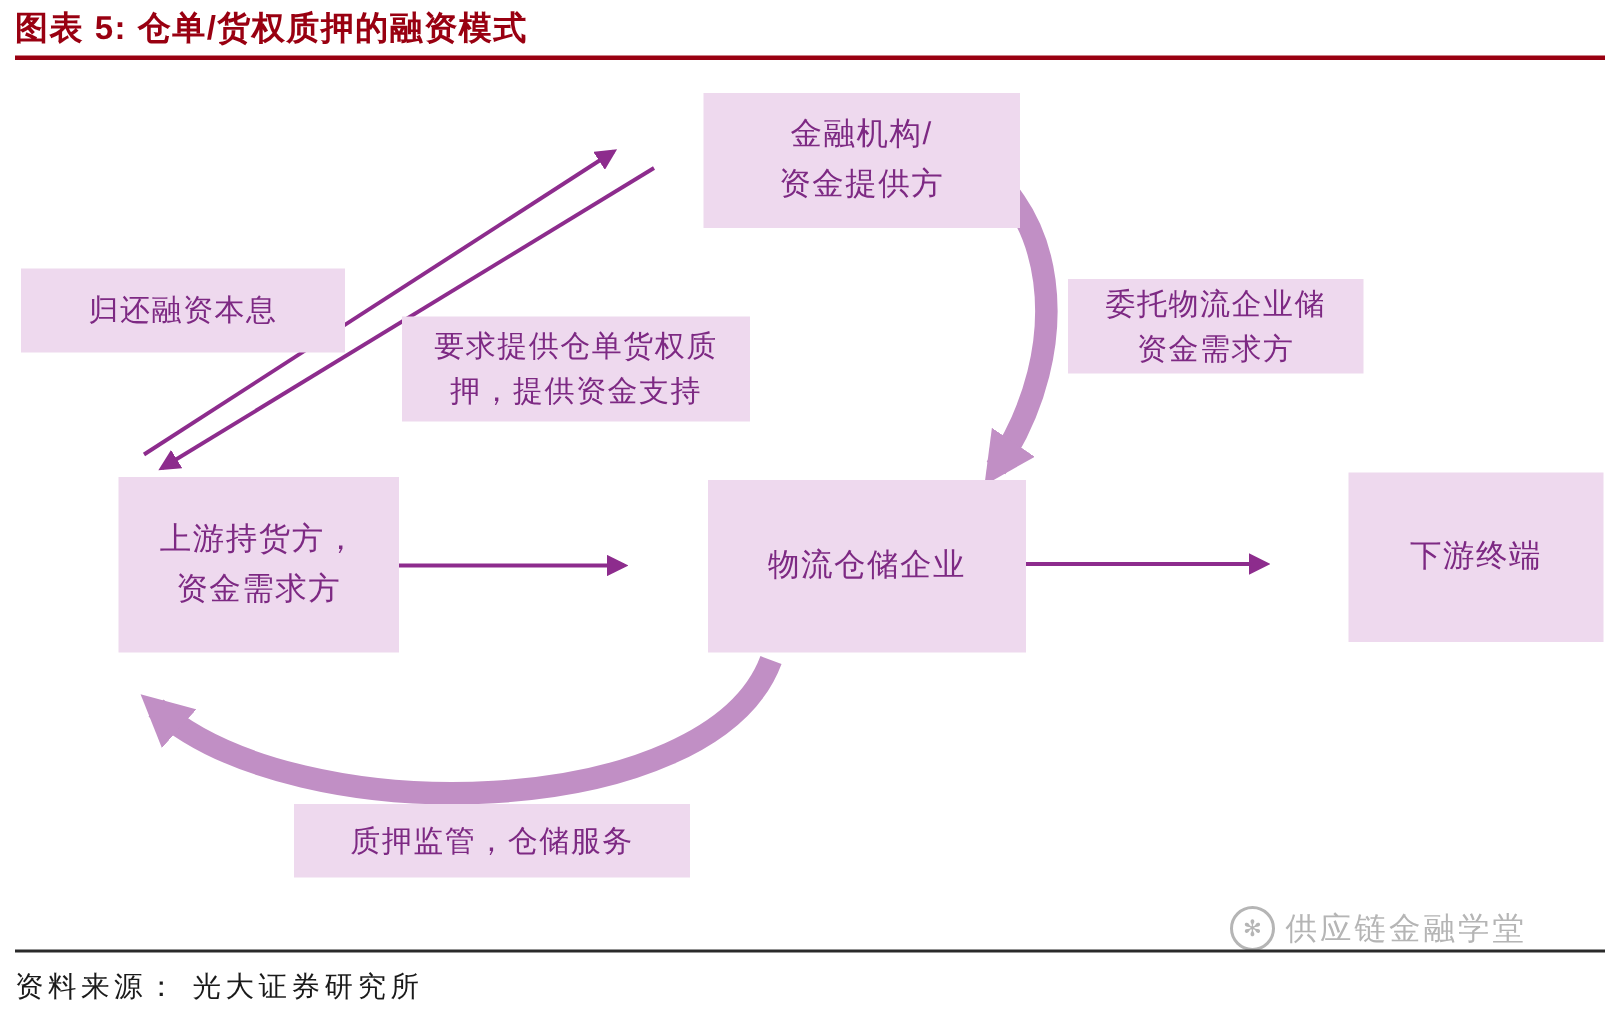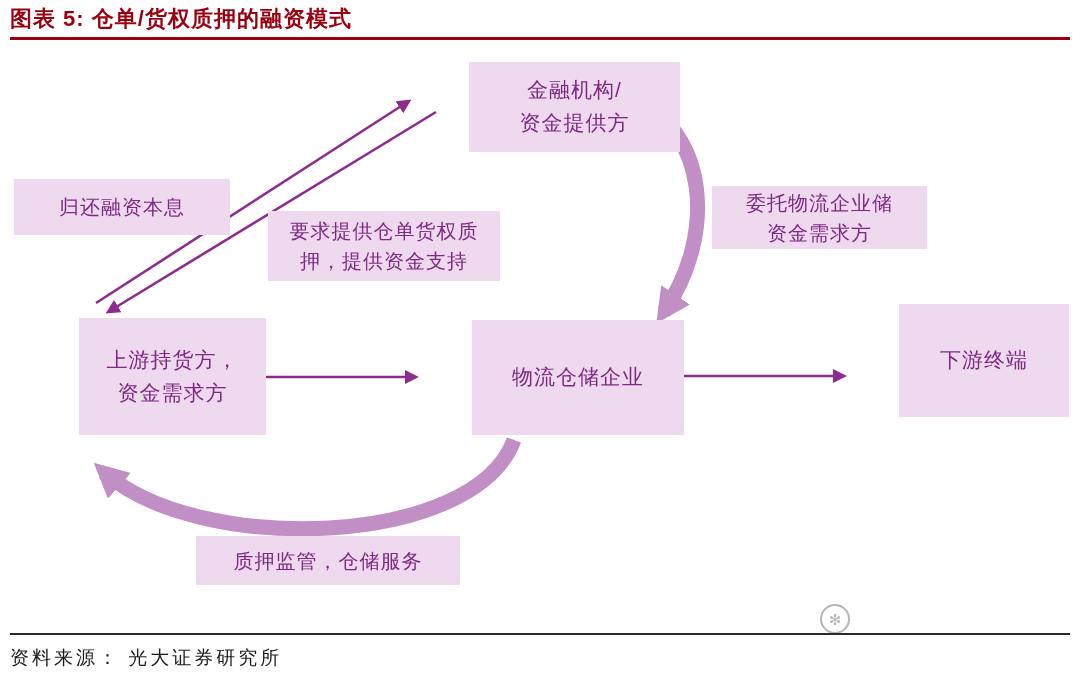--- a/index.html
+++ b/index.html
@@ -38,25 +38,25 @@
     justify-content: center;
     text-align: center;
     letter-spacing: 1px;
   }
   .node { font-size: 21px; line-height: 1.55; margin-left: 44px; }
   .elabel { font-size: 20px; line-height: 1.5; }
 
   .n-finance    { left: 425px; top: 62px;  width: 211px; height: 90px; }
   .n-upstream   { left: 35px;  top: 318px; width: 187px; height: 117px; }
   .n-logistics  { left: 428px; top: 320px; width: 212px; height: 115px; }
-  .n-downstream { left: 855px; top: 304px; width: 170px; height: 113px; }
+  .n-downstream { left: 855px; top: 315px; width: 170px; height: 113px; }
 
   .l-repay     { left: 14px;  top: 179px; width: 216px; height: 56px; }
   .l-pledge    { left: 268px; top: 211px; width: 232px; height: 70px; }
-  .l-entrust   { left: 712px; top: 186px; width: 215px; height: 63px; }
+  .l-entrust   { left: 712px; top: 186px; width: 197px; height: 63px; }
   .l-supervise { left: 196px; top: 536px; width: 264px; height: 49px; }
 
   .arrows { left: 0; top: 0; width: 1080px; height: 683px; pointer-events: none; }
   .thin  { stroke: var(--c-arrow, #8d2c8d); stroke-width: 2.6; fill: none; }
   .thick { stroke: var(--c-thick-arrow, #c18fc5); stroke-width: 15; fill: none; }
   .head-thin  { fill: var(--c-arrow, #8d2c8d); }
   .head-thick { fill: var(--c-thick-arrow, #c18fc5); }
 
   .rule-bottom {
     left: 10px; top: 633px;
@@ -150,18 +150,19 @@
     <div>委托物流企业储</div>
     <div>资金需求方</div>
   </div>
 
   <div class="abs elabel l-supervise">
     <div>质押监管，仓储服务</div>
   </div>
 
   <div class="abs watermark">
     <div class="wm-logo">✻</div>
+    <div class="wm-text">供应链金融学堂</div>
   </div>
 
   <div class="abs rule-bottom"></div>
   <div class="abs source">资料来源： 光大证券研究所</div>
 
 </div>
 
 </body></html>

